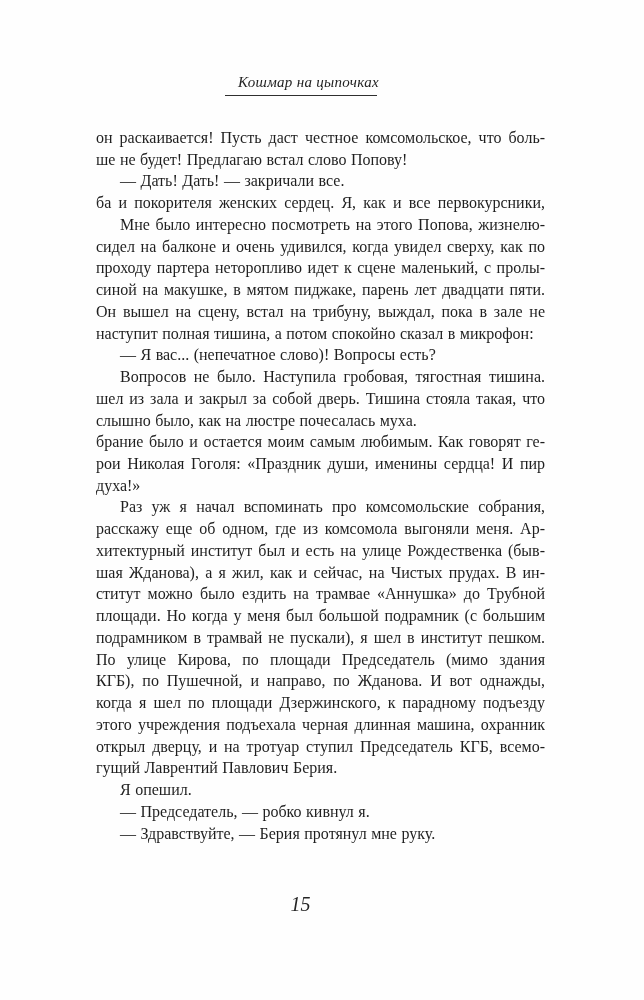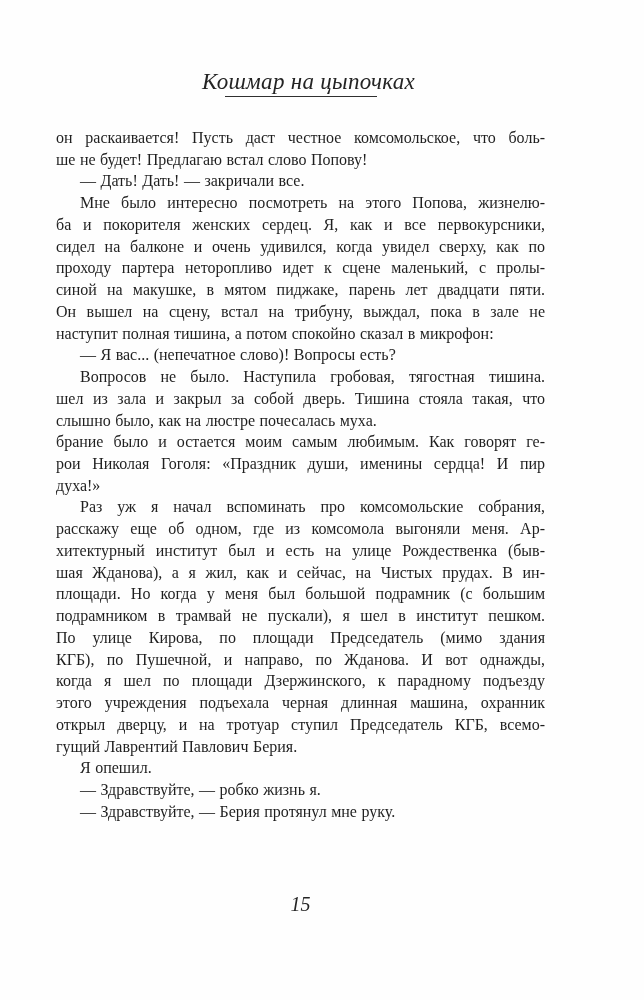--- a/index.html
+++ b/index.html
@@ -19,21 +19,21 @@
   .running-header {
     position: absolute;
     top: 72px;
     left: 56px;
     width: 489px;
     text-align: center;
   }
   .header-title {
     display: inline-block;
     font-style: italic;
-    font-size: 23px;
+    font-size: 15px;
     line-height: 20px;
     letter-spacing: 0.3px;
     color: #242424;
     margin-left: 16px;
   }
   .header-rule {
     width: 152px;
     height: 0;
     margin: 3px auto 0 auto;
     border-top: 1.4px solid #2f2f2f;
@@ -50,20 +50,21 @@
     padding: 0;
   }
   .line {
     height: 21.74px;
     line-height: 21.74px;
     text-align: justify;
     text-align-last: justify;
     overflow: hidden;
     white-space: normal;
     word-spacing: 0.5px;
+    margin-left: 40px;
   }
   .line.last {
     text-align-last: left;
   }
   .line.indent {
     padding-left: 24px;
   }
   .page-number {
     position: absolute;
     top: 893px;
@@ -87,22 +88,22 @@
 
   <div class="body-text" id="body-text">
       <div class="paragraph">
         <div class="line">он раскаивается! Пусть даст честное комсомольское, что боль-</div>
         <div class="line last">ше не будет! Предлагаю встал слово Попову!</div>
       </div>
       <div class="paragraph">
         <div class="line last indent">— Дать! Дать! — закричали все.</div>
       </div>
       <div class="paragraph">
+        <div class="line">ба и покорителя женских сердец. Я, как и все первокурсники,</div>
         <div class="line indent">Мне было интересно посмотреть на этого Попова, жизнелю-</div>
-        <div class="line">ба и покорителя женских сердец. Я, как и все первокурсники,</div>
         <div class="line">сидел на балконе и очень удивился, когда увидел сверху, как по</div>
         <div class="line">проходу партера неторопливо идет к сцене маленький, с пролы-</div>
         <div class="line">синой на макушке, в мятом пиджаке, парень лет двадцати пяти.</div>
         <div class="line">Он вышел на сцену, встал на трибуну, выждал, пока в зале не</div>
         <div class="line last">наступит полная тишина, а потом спокойно сказал в микрофон:</div>
       </div>
       <div class="paragraph">
         <div class="line last indent">— Я вас... (непечатное слово)! Вопросы есть?</div>
       </div>
       <div class="paragraph">
@@ -113,34 +114,35 @@
       <div class="paragraph">
         <div class="line">брание было и остается моим самым любимым. Как говорят ге-</div>
         <div class="line">рои Николая Гоголя: «Праздник души, именины сердца! И пир</div>
         <div class="line last">духа!»</div>
       </div>
       <div class="paragraph">
         <div class="line indent">Раз уж я начал вспоминать про комсомольские собрания,</div>
         <div class="line">расскажу еще об одном, где из комсомола выгоняли меня. Ар-</div>
         <div class="line">хитектурный институт был и есть на улице Рождественка (быв-</div>
         <div class="line">шая Жданова), а я жил, как и сейчас, на Чистых прудах. В ин-</div>
+        <div class="line">ститут можно было ездить на трамвае «Аннушка» до Трубной</div>
         <div class="line">площади. Но когда у меня был большой подрамник (с большим</div>
         <div class="line">подрамником в трамвай не пускали), я шел в институт пешком.</div>
         <div class="line">По улице Кирова, по площади Председатель (мимо здания</div>
         <div class="line">КГБ), по Пушечной, и направо, по Жданова. И вот однажды,</div>
         <div class="line">когда я шел по площади Дзержинского, к парадному подъезду</div>
         <div class="line">этого учреждения подъехала черная длинная машина, охранник</div>
         <div class="line">открыл дверцу, и на тротуар ступил Председатель КГБ, всемо-</div>
         <div class="line last">гущий Лаврентий Павлович Берия.</div>
       </div>
       <div class="paragraph">
         <div class="line last indent">Я опешил.</div>
       </div>
       <div class="paragraph">
-        <div class="line last indent">— Здравствуйте, — робко жизнь я.</div>
+        <div class="line last indent">— Председатель, — робко кивнул я.</div>
       </div>
       <div class="paragraph">
         <div class="line last indent">— Здравствуйте, — Берия протянул мне руку.</div>
       </div>
     </div>
 
   <div class="page-number">15</div>
 
 </div>
 

